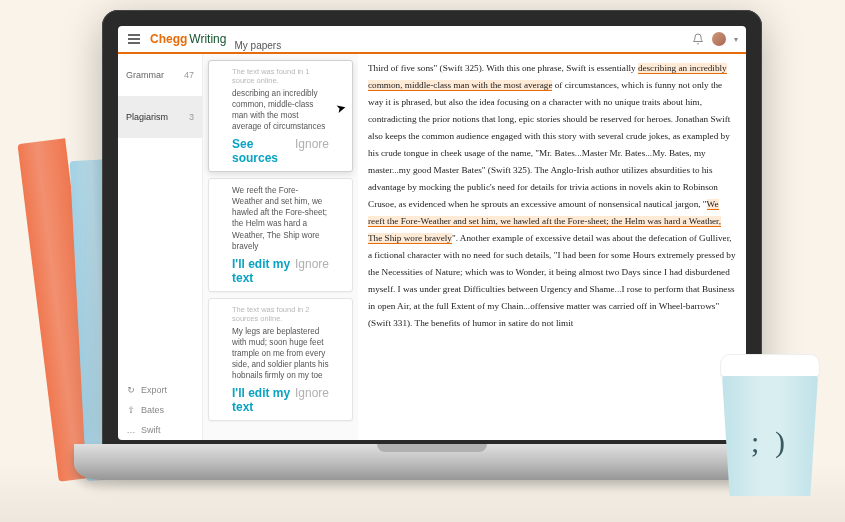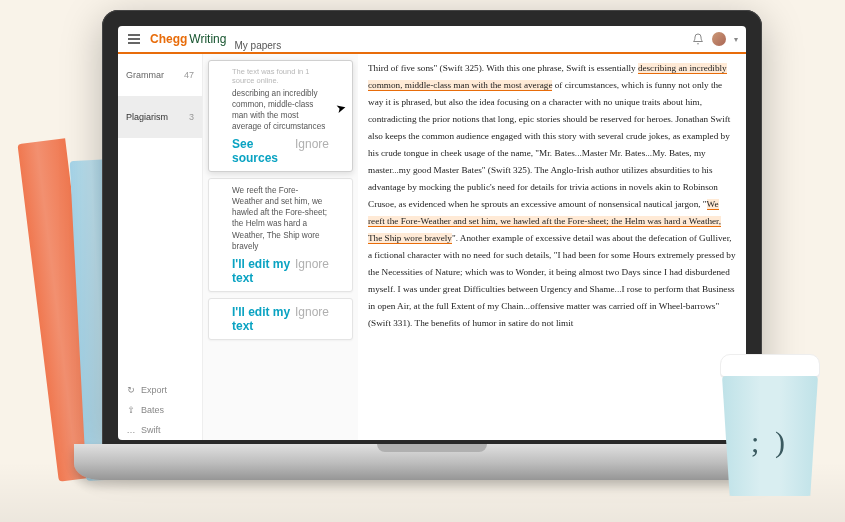--- a/index.html
+++ b/index.html
@@ -253,20 +253,22 @@
             <span class="cursor-arrow">➤</span>
           </div>
           <div class="card">
             <div class="card-body">We reeft the Fore-Weather and  set him, we hawled aft the Fore-sheet; the Helm was hard a Weather, The Ship wore bravely</div>
             <div class="card-actions">
               <span class="link-primary">I'll edit my text</span>
               <span class="link-muted">Ignore</span>
             </div>
           </div>
           <div class="card">
+            <div class="card-head">The text was found in 2 sources online.</div>
+            <div class="card-body">My legs are beplastered with mud; soon huge feet trample on me from every side, and soldier plants his hobnails firmly on my toe</div>
             <div class="card-actions">
               <span class="link-primary">I'll edit my text</span>
               <span class="link-muted">Ignore</span>
             </div>
           </div>
         </div>
 
         <div class="document">
           <span>Third of five sons" (Swift 325). With this one phrase, Swift is essentially </span><span class="hl">describing an incredibly common, middle-class man with the most average</span><span> of circumstances, which is funny not only the way it is phrased, but also the idea focusing on a character with no unique traits about him, contradicting the prior notions that long, epic stories should be reserved for heroes. Jonathan Swift also keeps the common audience engaged with this story with several crude jokes, as exampled by his crude tongue in cheek usage of the name, "Mr. Bates...Master Mr. Bates...My. Bates, my master...my good Master Bates" (Swift 325). The Anglo-Irish author utilizes absurdities to his advantage by mocking the public's need for details for trivia actions in novels akin to Robinson Crusoe, as evidenced when he sprouts an excessive amount of nonsensical nautical jargon, "</span><span class="hl">We reeft the Fore-Weather and  set him, we hawled aft the Fore-sheet; the Helm was hard a Weather, The Ship wore bravely</span><span>". Another example of excessive detail was about the defecation of Gulliver, a fictional character with no need for such details, "I had been for some Hours extremely pressed by the Necessities of Nature; which was to Wonder, it being almost two Days since I had disburdened myself. I was under great Difficulties between Urgency and Shame...I rose to perform that Business in open Air, at the full Extent of my Chain...offensive matter was carried off in Wheel-barrows" (Swift 331). The benefits of humor in satire do not limit</span>
         </div>

